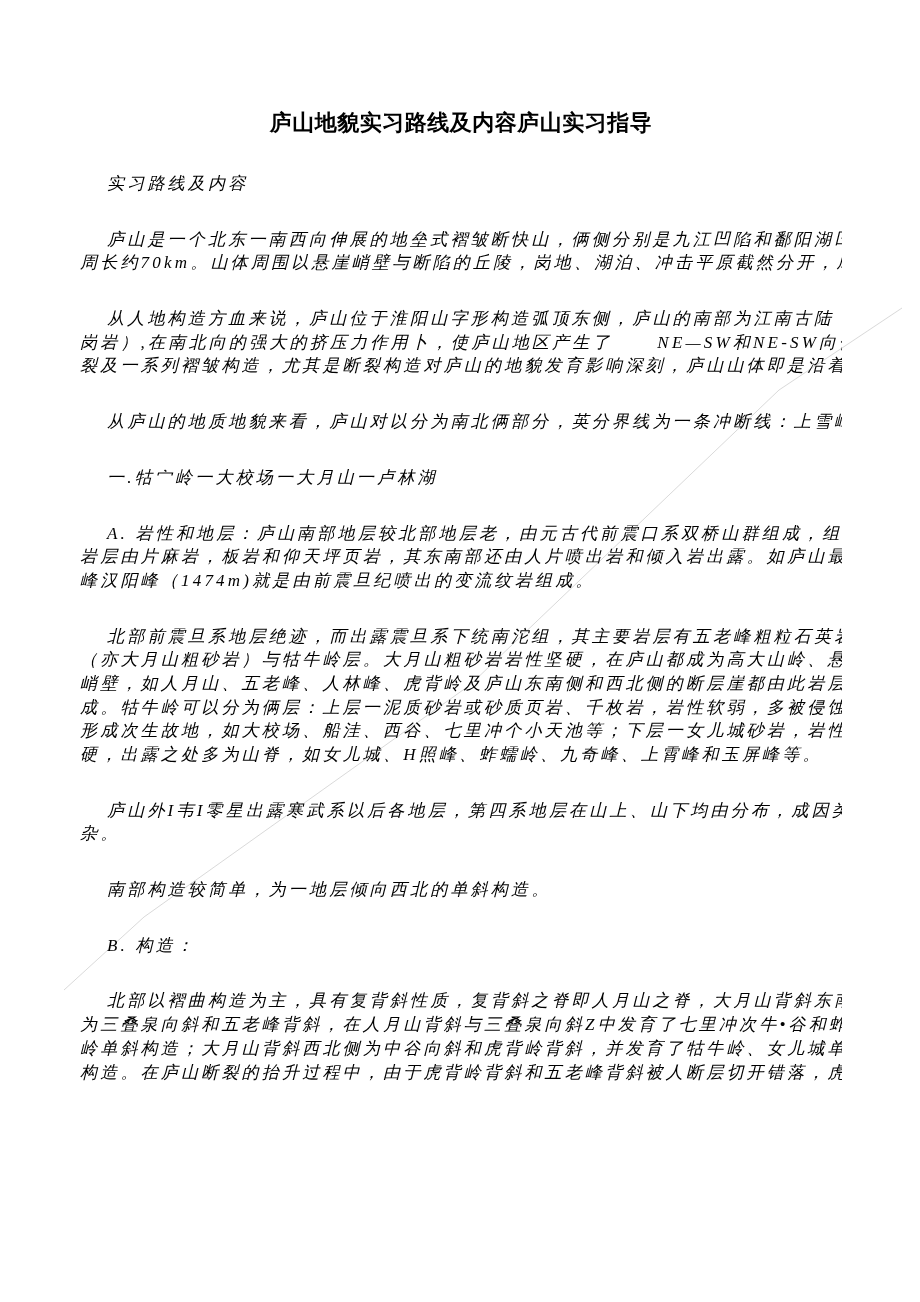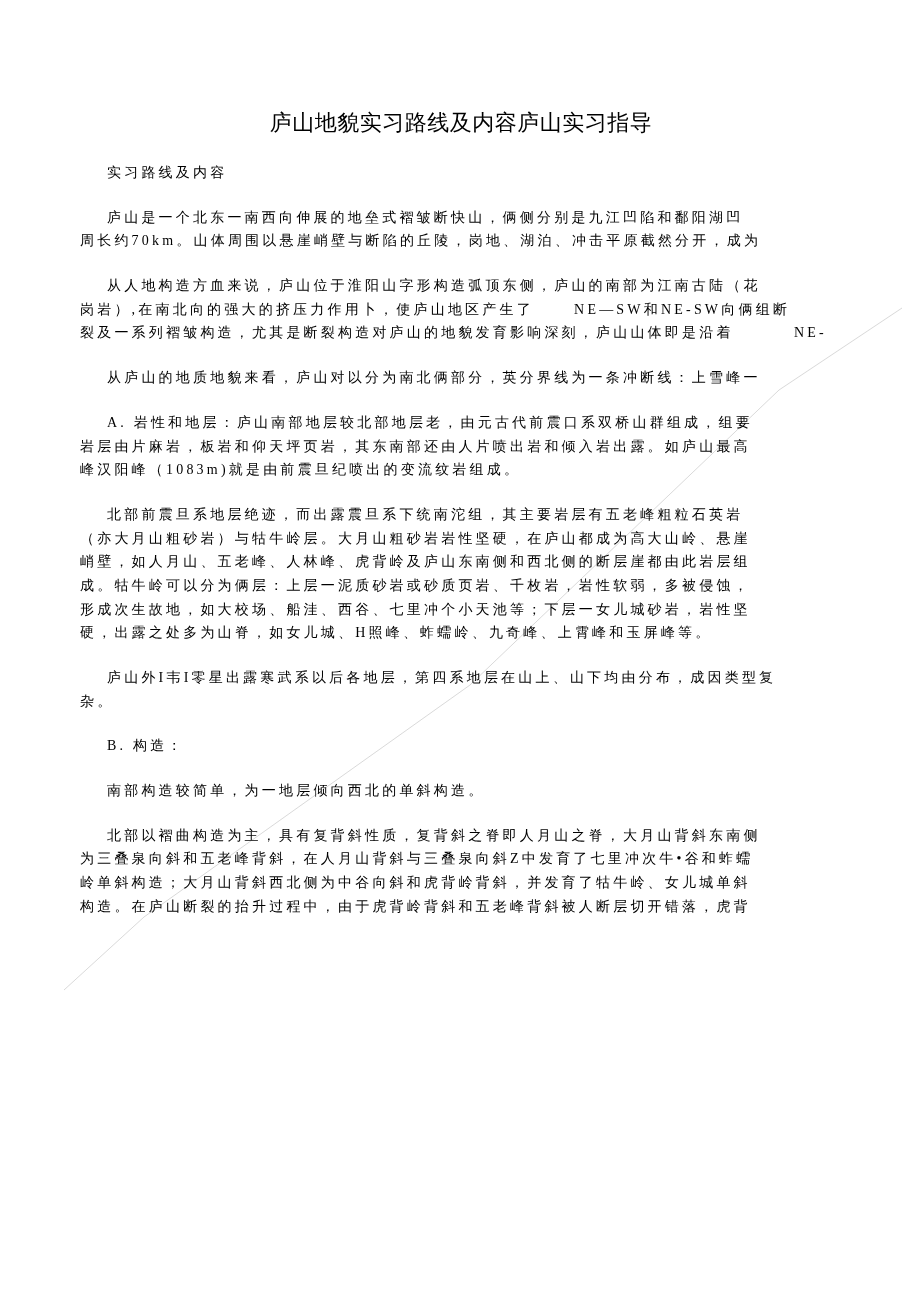--- a/index.html
+++ b/index.html
@@ -14,33 +14,34 @@
   }
   .content {
     position: absolute;
     left: 80px;
     top: 0;
     width: 762px;
   }
   .doc-title {
     margin-top: 106px;
     font-family: "Liberation Sans", "DejaVu Sans", sans-serif;
-    font-weight: normal;
+    font-weight: bold;
     font-size: 22px;
     line-height: 34px;
     text-align: center;
     letter-spacing: 0.5px;
     white-space: pre;
   }
   .block {
-    margin-top: 21px;
-    font-size: 14px;
+    margin-top: 32px;
+    font-size: 17px;
     line-height: 23.7px;
     letter-spacing: 3.2px;
     white-space: pre;
+    font-style: italic;
   }
   .line { height: 23.7px; overflow: hidden; }
   .line.first { text-indent: 27px; }
   .artifact-overlay {
     position: absolute;
     left: 0; top: 0;
     width: 920px; height: 1302px;
     pointer-events: none;
   }
 </style>
@@ -53,21 +54,22 @@
     <polyline fill="none" stroke-width="1" stroke-opacity="0.7" stroke-linejoin="round" points="902,308 779,390 470,685 144,917 64,990" stroke="#c9c9c9"></polyline>
   </svg>
 
   <div class="content">
     <div class="doc-title">庐山地貌实习路线及内容庐山实习指导</div>
 
   <div class="block"><div class="line first">实习路线及内容</div></div>
       <div class="block"><div class="line first">庐山是一个北东一南西向伸展的地垒式褶皱断快山，俩侧分别是九江凹陷和鄱阳湖凹</div><div class="line">周长约70km。山体周围以悬崖峭壁与断陷的丘陵，岗地、湖泊、冲击平原截然分开，成为</div></div>
       <div class="block"><div class="line first">从人地构造方血来说，庐山位于淮阳山字形构造弧顶东侧，庐山的南部为江南古陆（花</div><div class="line">岗岩）,在南北向的强大的挤压力作用卜，使庐山地区产生了      NE—SW和NE-SW向俩组断</div><div class="line">裂及一系列褶皱构造，尤其是断裂构造对庐山的地貌发育影响深刻，庐山山体即是沿着         NE-</div></div>
       <div class="block"><div class="line first">从庐山的地质地貌来看，庐山对以分为南北俩部分，英分界线为一条冲断线：上雪峰一</div></div>
-      <div class="block"><div class="line first">A. 岩性和地层：庐山南部地层较北部地层老，由元古代前震口系双桥山群组成，组要</div><div class="line">岩层由片麻岩，板岩和仰天坪页岩，其东南部还由人片喷出岩和倾入岩出露。如庐山最高</div><div class="line">峰汉阳峰（1083m)就是由前震旦纪喷出的变流纹岩组成。</div></div>
+      <div class="block"><div class="line first">一.牯宀岭一大校场一大月山一卢林湖</div></div>
+      <div class="block"><div class="line first">A. 岩性和地层：庐山南部地层较北部地层老，由元古代前震口系双桥山群组成，组要</div><div class="line">岩层由片麻岩，板岩和仰天坪页岩，其东南部还由人片喷出岩和倾入岩出露。如庐山最高</div><div class="line">峰汉阳峰（1474m)就是由前震旦纪喷出的变流纹岩组成。</div></div>
       <div class="block"><div class="line first">北部前震旦系地层绝迹，而出露震旦系下统南沱组，其主要岩层有五老峰粗粒石英岩</div><div class="line">（亦大月山粗砂岩）与牯牛岭层。大月山粗砂岩岩性坚硬，在庐山都成为高大山岭、悬崖</div><div class="line">峭壁，如人月山、五老峰、人林峰、虎背岭及庐山东南侧和西北侧的断层崖都由此岩层组</div><div class="line">成。牯牛岭可以分为俩层：上层一泥质砂岩或砂质页岩、千枚岩，岩性软弱，多被侵蚀，</div><div class="line">形成次生故地，如大校场、船洼、西谷、七里冲个小天池等；下层一女儿城砂岩，岩性坚</div><div class="line">硬，出露之处多为山脊，如女儿城、H照峰、蚱蠕岭、九奇峰、上霄峰和玉屏峰等。</div></div>
       <div class="block"><div class="line first">庐山外I韦I零星出露寒武系以后各地层，第四系地层在山上、山下均由分布，成因类型复</div><div class="line">杂。</div></div>
+      <div class="block"><div class="line first">南部构造较简单，为一地层倾向西北的单斜构造。</div></div>
       <div class="block"><div class="line first">B. 构造：</div></div>
-      <div class="block"><div class="line first">南部构造较简单，为一地层倾向西北的单斜构造。</div></div>
       <div class="block"><div class="line first">北部以褶曲构造为主，具有复背斜性质，复背斜之脊即人月山之脊，大月山背斜东南侧</div><div class="line">为三叠泉向斜和五老峰背斜，在人月山背斜与三叠泉向斜Z中发育了七里冲次牛•谷和蚱蠕</div><div class="line">岭单斜构造；大月山背斜西北侧为中谷向斜和虎背岭背斜，并发育了牯牛岭、女儿城单斜</div><div class="line">构造。在庐山断裂的抬升过程中，由于虎背岭背斜和五老峰背斜被人断层切开错落，虎背</div></div>
     </div>
 
 </div>
 
 </body></html>

